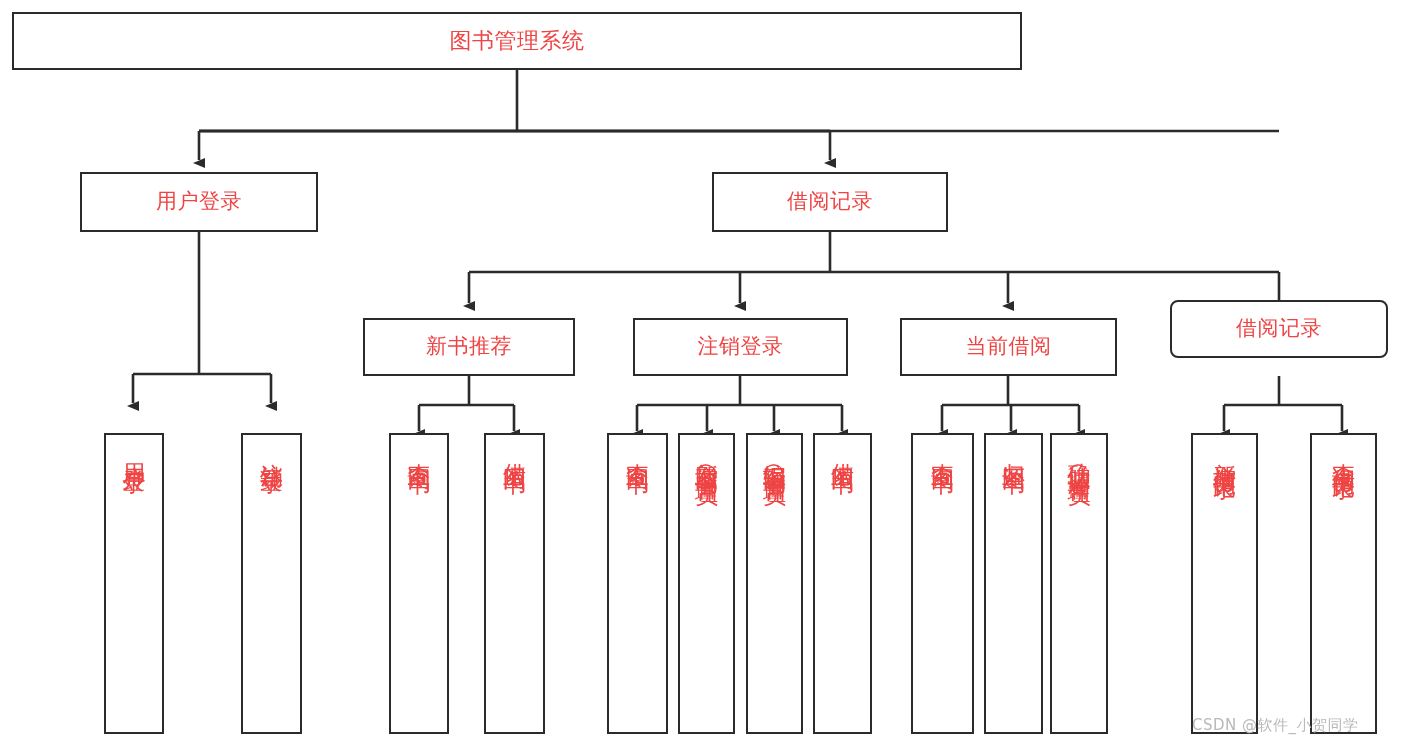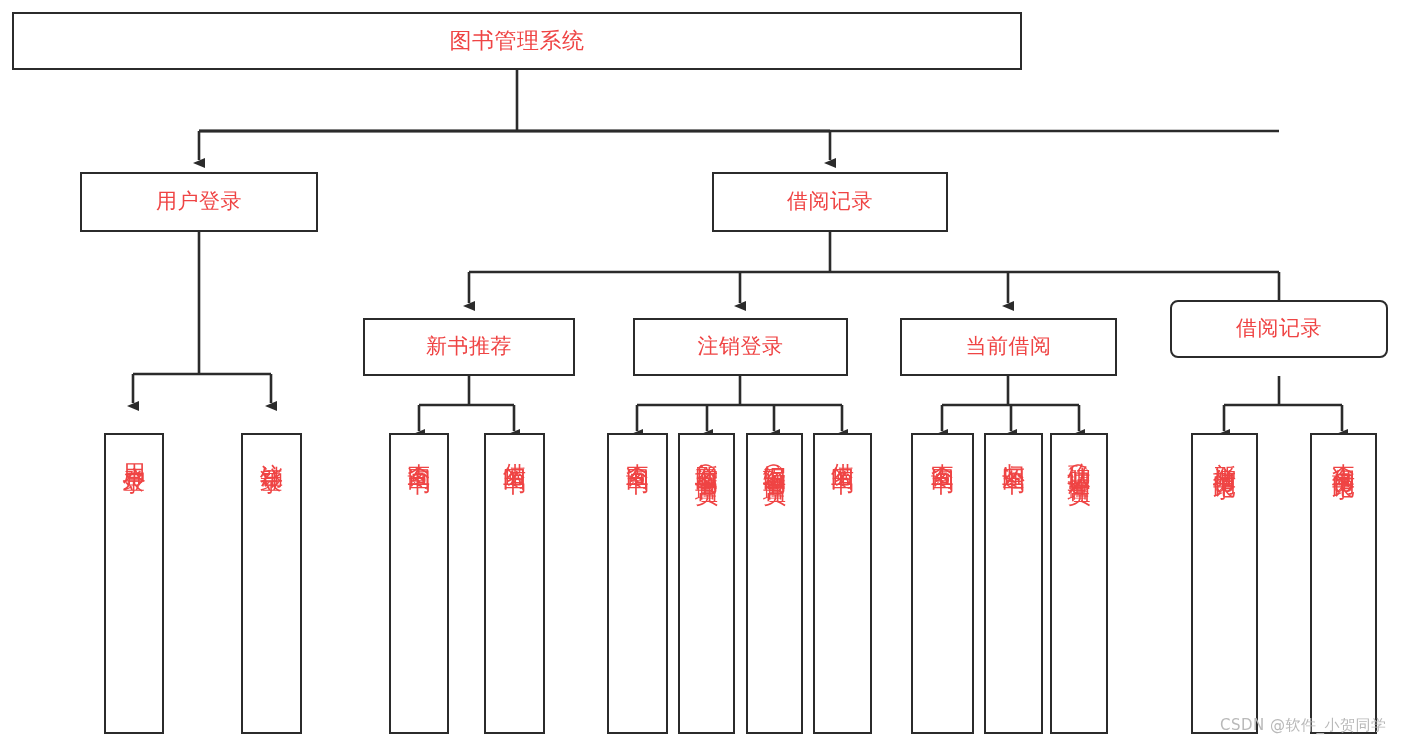--- a/index.html
+++ b/index.html
@@ -53,21 +53,20 @@
     font-size:23px;
     line-height:1.0;
     letter-spacing:3px;
   }
   .watermark{
     position:absolute;
     font-size:15px;
     color:#b9b9b9;
     white-space:nowrap;
     letter-spacing:0.5px;
-    margin-left:28px;
   }
 </style>
 </head>
 <body>
 
 <div id="canvas">
 
   <svg class="wires" viewBox="0 0 1405 747" xmlns="http://www.w3.org/2000/svg">
     <defs>
       <marker id="arw" markerWidth="10" markerHeight="12" refX="2" refY="6" orient="auto" markerUnits="userSpaceOnUse">

